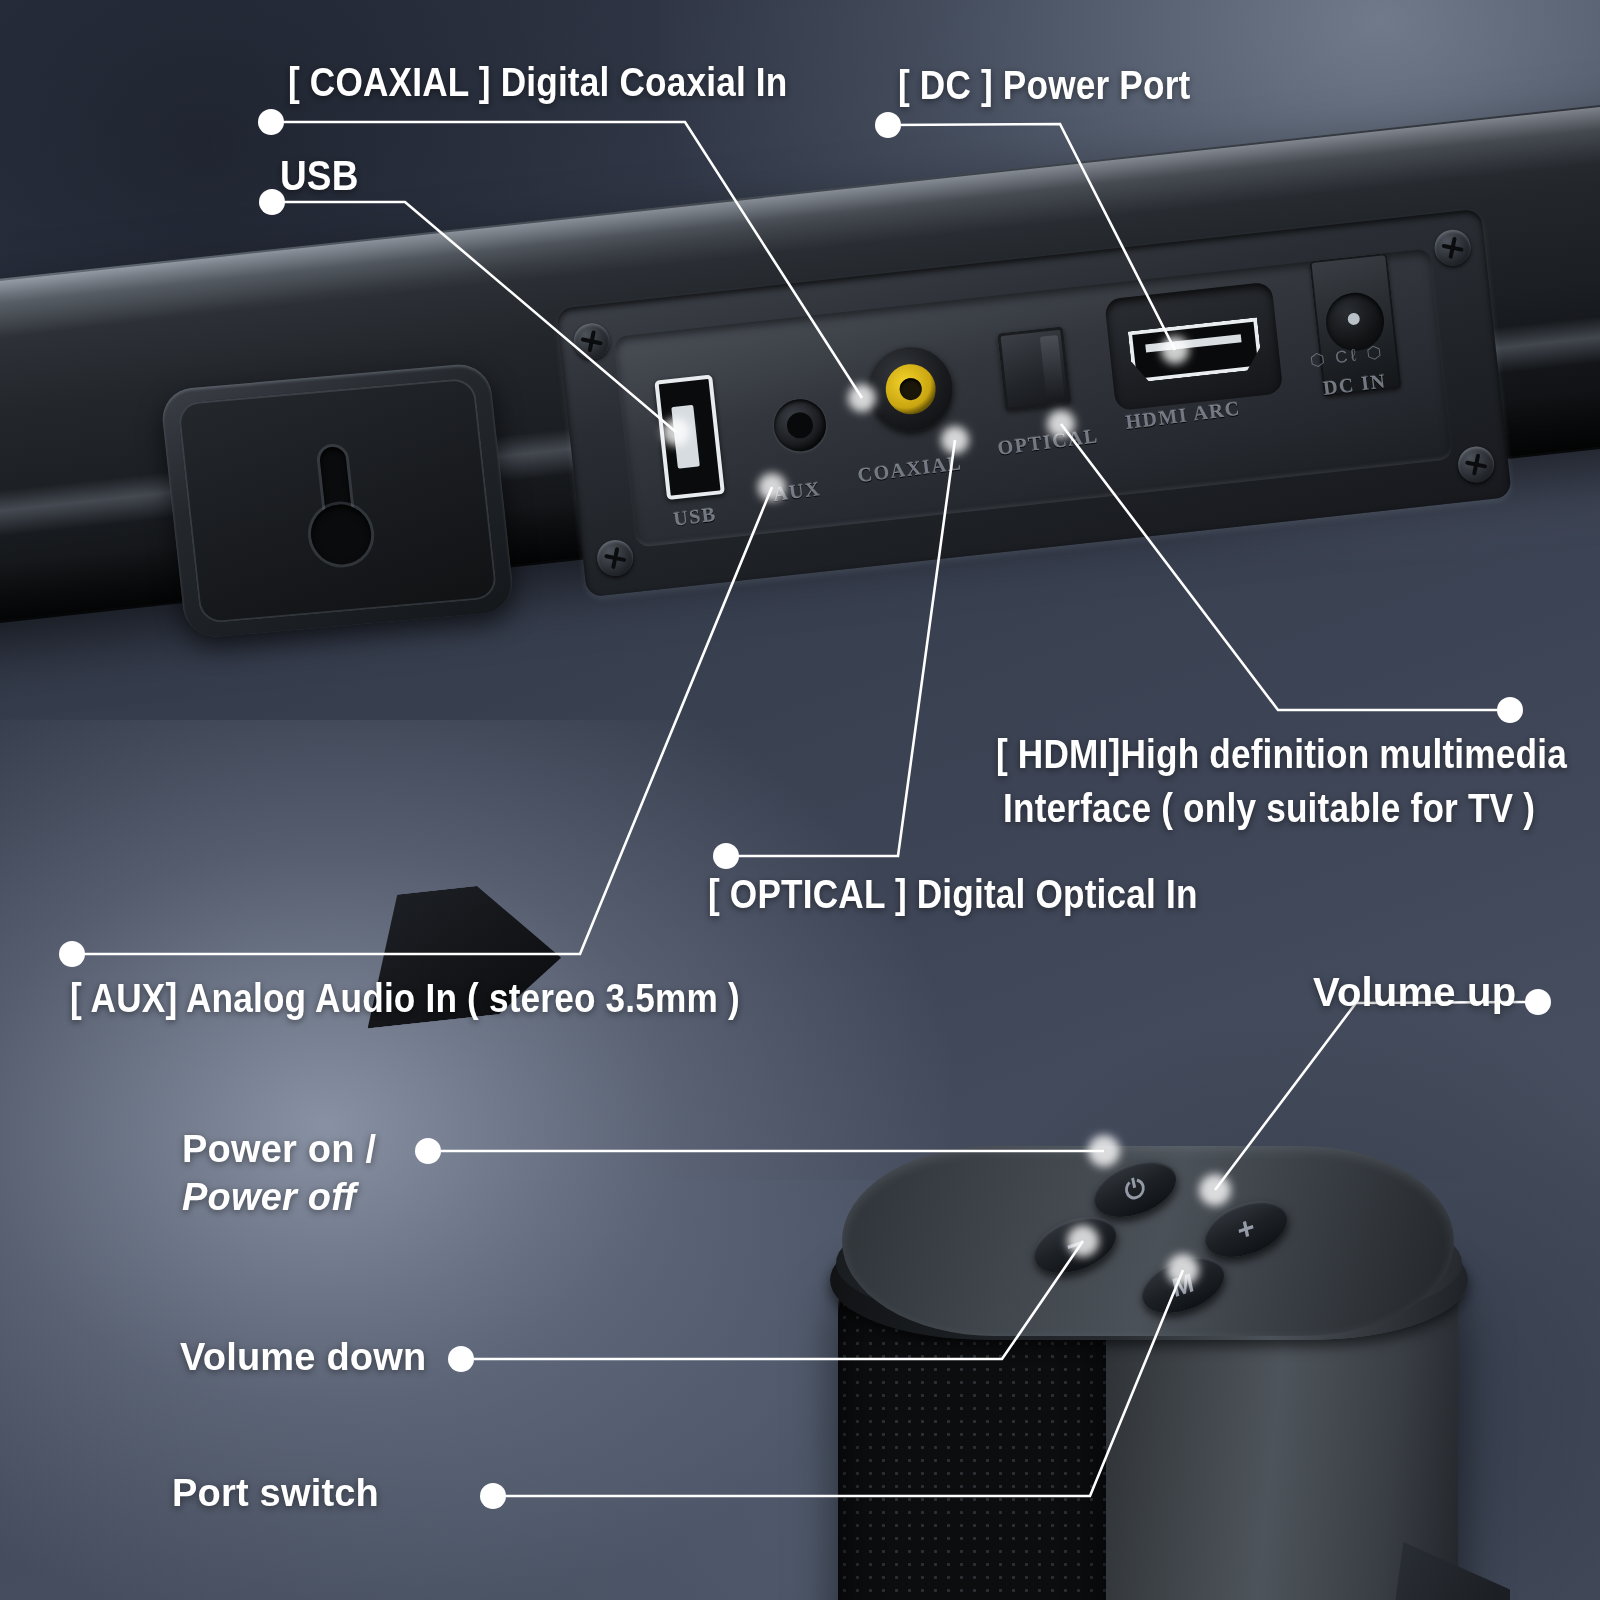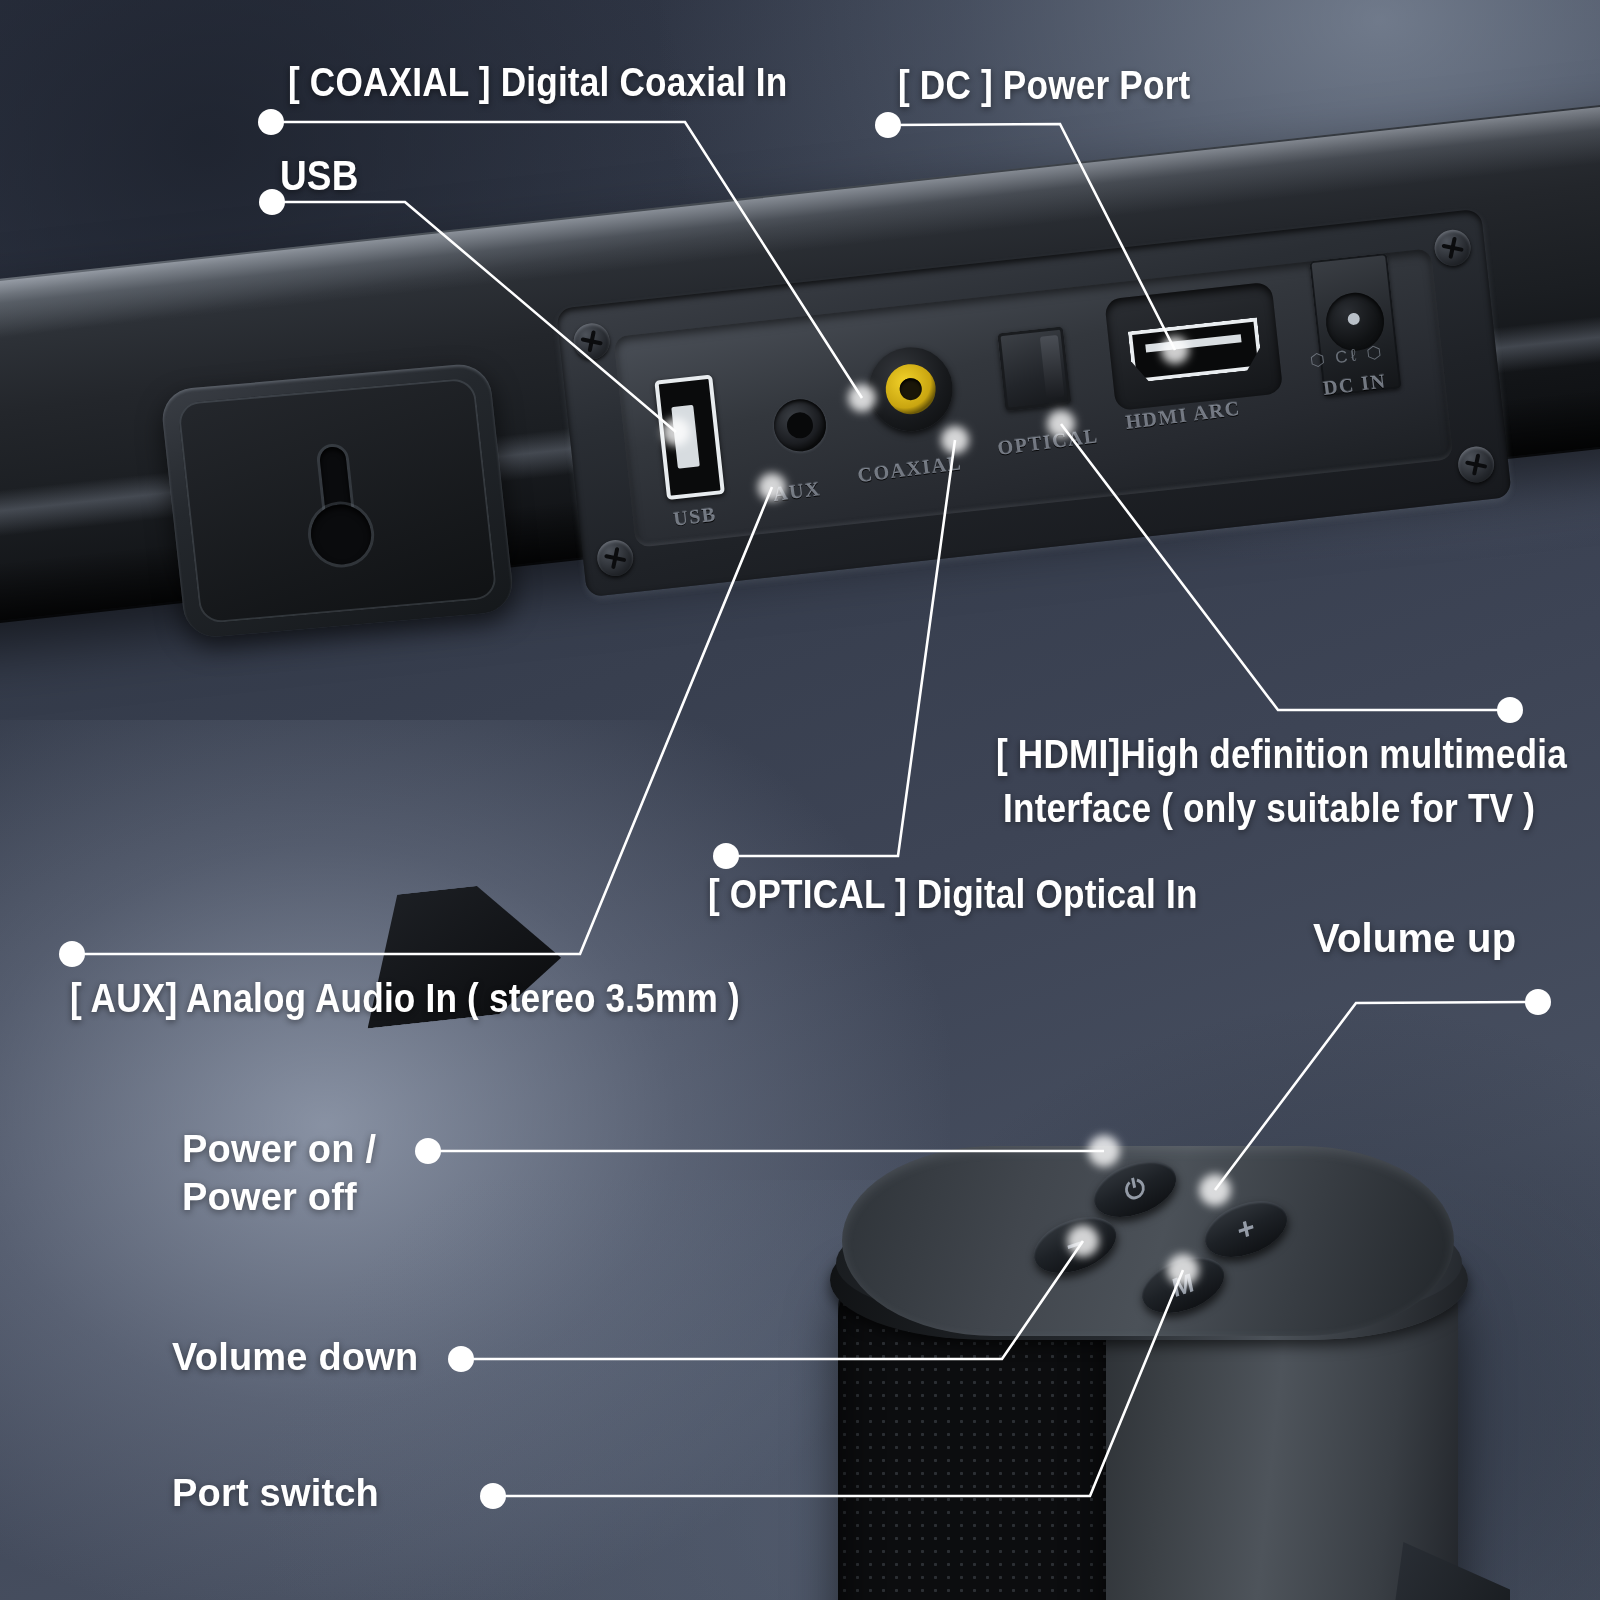--- a/index.html
+++ b/index.html
@@ -288,22 +288,22 @@
 
   <div class="callout cond" style="left:280px;top:152px;font-size:42px;">USB</div>
 
   <div class="callout cond" style="left:996px;top:732px;font-size:40px;">[ HDMI]High definition multimedia</div>
   <div class="callout cond" style="left:1003px;top:786px;font-size:40px;">Interface ( only suitable for TV )</div>
 
   <div class="callout cond" style="left:708px;top:872px;font-size:40px;">[ OPTICAL ] Digital Optical In</div>
 
   <div class="callout cond" style="left:70px;top:976px;font-size:40px;">[ AUX] Analog Audio In ( stereo 3.5mm )</div>
 
-  <div class="callout wide" style="left:1313px;top:916px;font-size:40px;">Volume up</div>
+  <div class="callout wide" style="left:1313px;top:970px;font-size:40px;">Volume up</div>
 
   <div class="callout wide" style="left:182px;top:1128px;font-size:38px;">Power on /</div>
-  <div class="callout wide" style="left:182px;top:1176px;font-size:38px;">Power off</div>
-
-  <div class="callout wide" style="left:172px;top:1336px;font-size:38px;">Volume down</div>
+  <div class="callout wide" style="left:182px;top:1176px;font-size:38px;font-style:italic;">Power off</div>
+
+  <div class="callout wide" style="left:180px;top:1336px;font-size:38px;">Volume down</div>
 
   <div class="callout wide" style="left:172px;top:1472px;font-size:38px;">Port switch</div>
 
 </div>
 
 </body></html>

